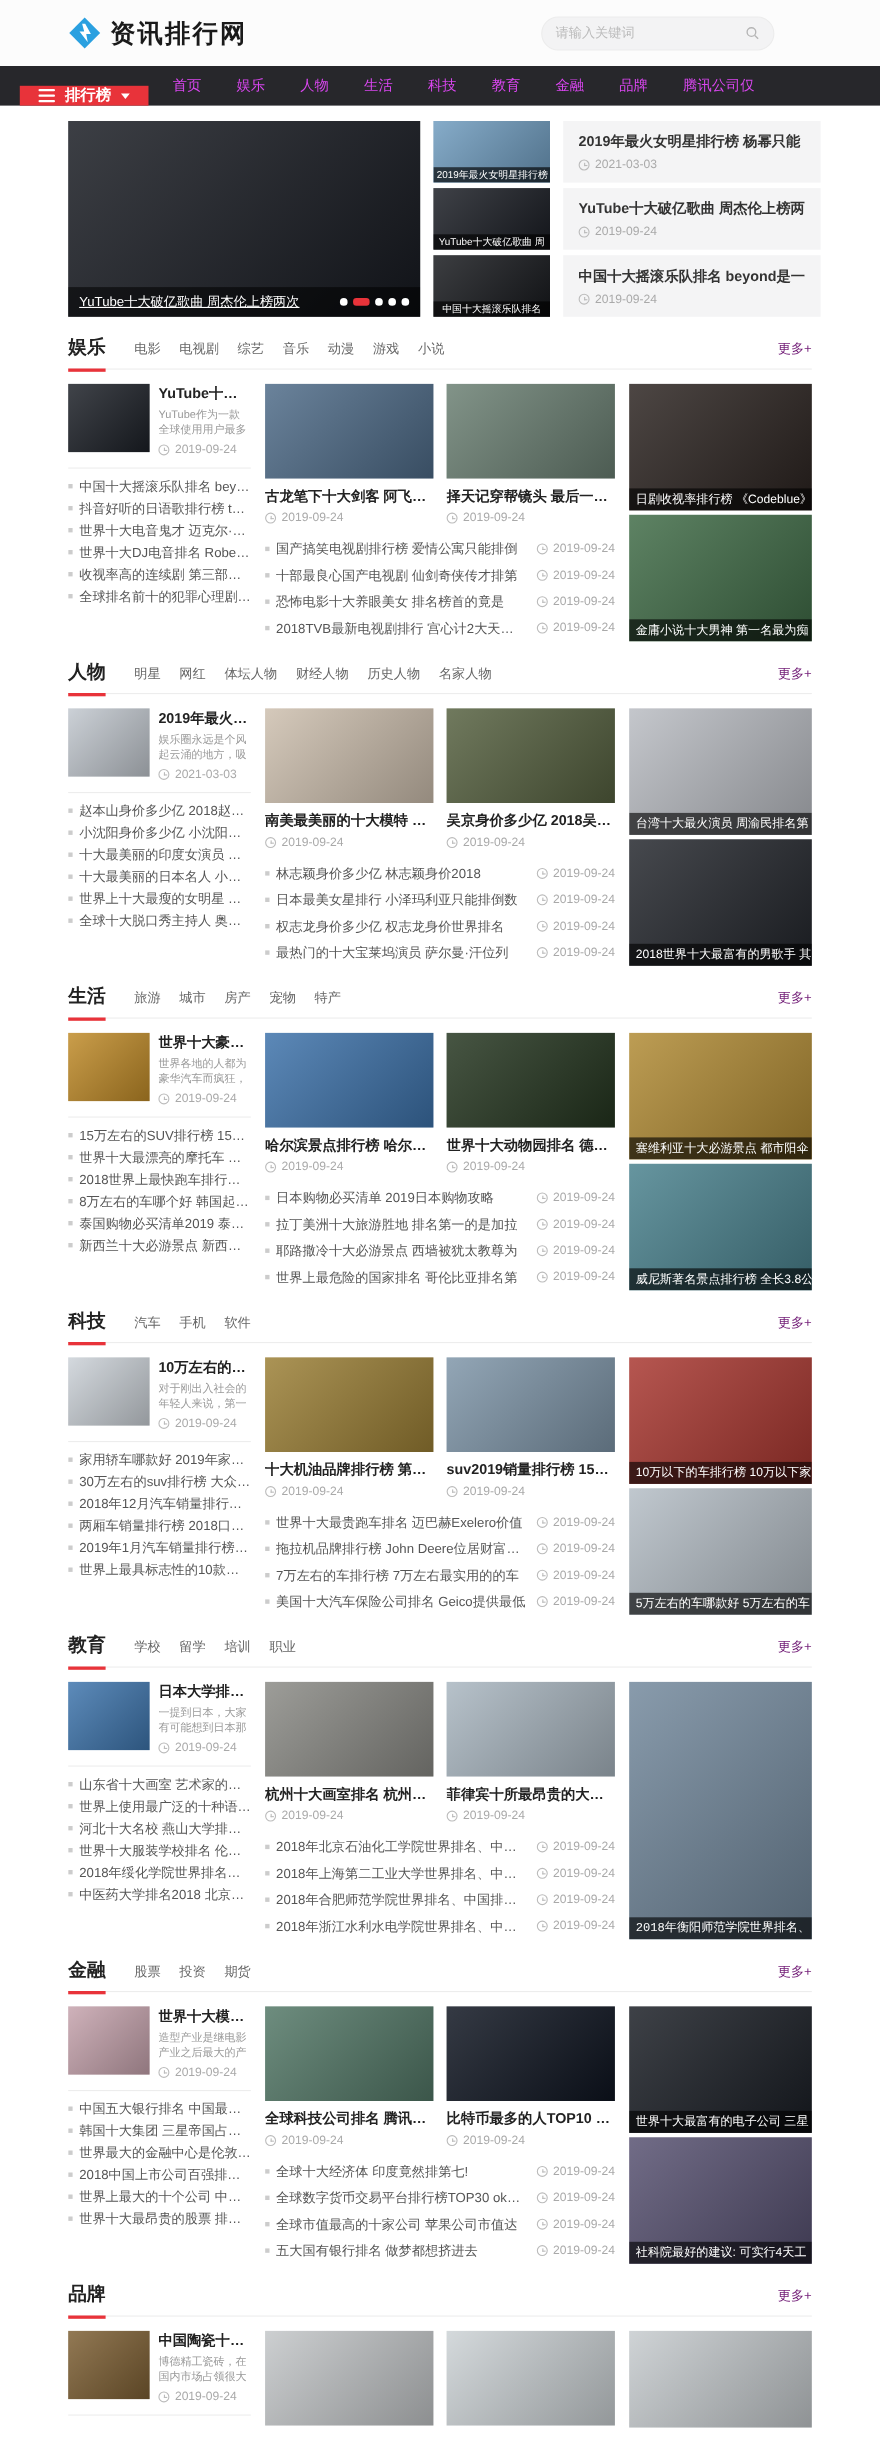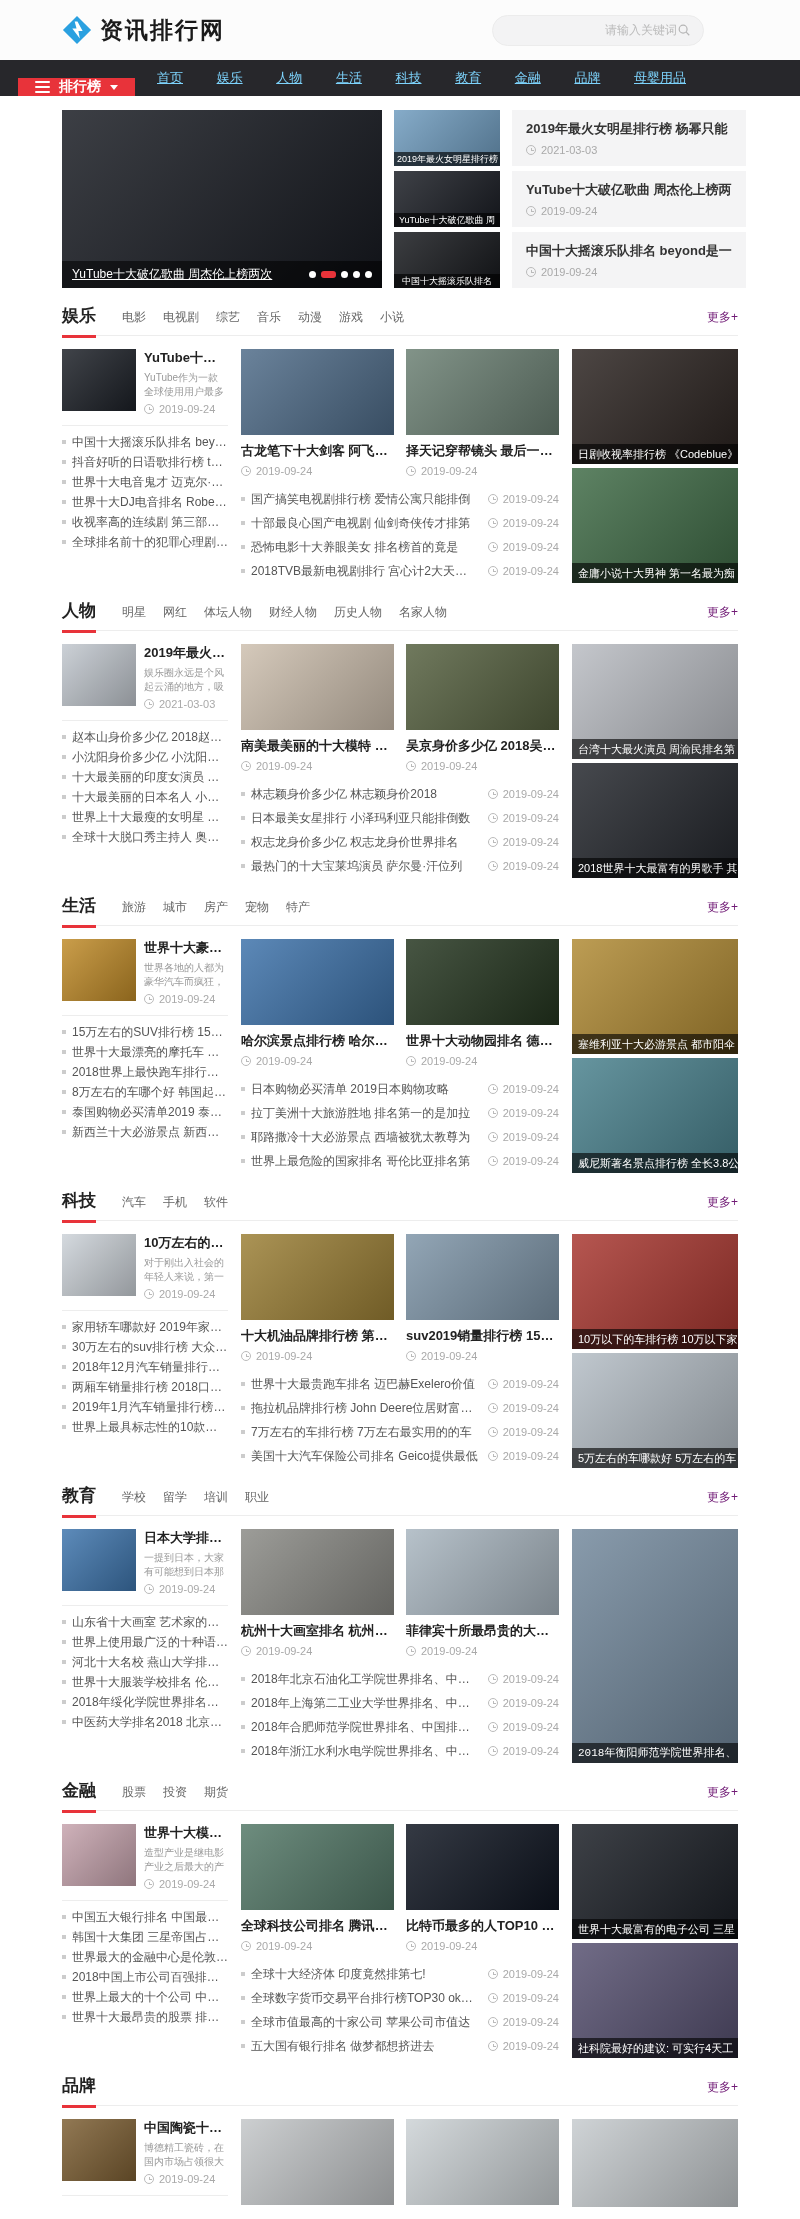--- a/index.html
+++ b/index.html
@@ -17,33 +17,33 @@
 
   
   .site-header{background:#fcfcfc;}
   .site-header .container{height:60px;display:flex;align-items:center;justify-content:space-between;}
   .logo{display:flex;align-items:center;gap:8px;}
   .logo svg{width:30px;height:30px;display:block;}
   .logo-text{font-family:"Liberation Serif","DejaVu Serif",serif;font-size:23px;font-weight:bold;color:#1a1a1a;letter-spacing:2px;}
   .search-box{width:212px;height:31px;background:#f3f3f4;border:1px solid #ececec;border-radius:16px;
     display:flex;align-items:center;padding:0 12px;margin-right:34px;}
   .search-box input{flex:1;border:none;background:transparent;outline:none;font-size:12px;color:#666;
-    font-family:"Liberation Sans","DejaVu Sans",sans-serif;text-align:right;}
+    font-family:"Liberation Sans","DejaVu Sans",sans-serif;}
   .search-box input::placeholder{color:#bbb;}
   .search-box svg{width:14px;height:14px;display:block;}
 
   
   .site-nav{background:var(--navbg);height:36px;}
   .site-nav .container{display:flex;height:36px;align-items:flex-end;margin-left:18px;}
   .brand-btn{background:var(--accent);color:#fff;display:flex;align-items:center;gap:9px;padding:0 17px;font-size:14px;font-weight:bold;}
   .burger{display:inline-flex;flex-direction:column;gap:3px;}
   .burger i{width:15px;height:2px;background:#fff;border-radius:1px;}
   .caret{width:0;height:0;border-left:4px solid transparent;border-right:4px solid transparent;border-top:5px solid #fff;}
   .nav-links{flex:1;display:flex;justify-content:space-between;align-items:center;padding:0 8px 0 22px;}
-  .nav-links a{color:#7dd3fc;font-size:13px;line-height:36px;text-decoration:underline;}
+  .nav-links a{color:#d946ef;font-size:13px;line-height:36px;}
 
   
   .hero{display:flex;gap:12px;margin-top:14px;}
   .ph{background-image:linear-gradient(135deg,rgba(255,255,255,.16),rgba(0,0,0,.28));}
   .carousel{position:relative;width:320px;height:178px;background-color:#171a21;overflow:hidden;flex:none;}
   .carousel-caption{position:absolute;left:0;right:0;bottom:0;height:27px;background:rgba(0,0,0,.55);
     color:#fff;display:flex;align-items:center;justify-content:space-between;padding:0 10px;font-size:12px;text-decoration:underline;}
   .dots{display:flex;gap:5px;align-items:center;}
   .dot{width:7px;height:7px;border-radius:50%;background:#fff;}
   .dot.active{width:15px;border-radius:3px;background:var(--accent);}
@@ -130,21 +130,21 @@
     </a>
     <div class="nav-links">
         <a>首页</a>
         <a>娱乐</a>
         <a>人物</a>
         <a>生活</a>
         <a>科技</a>
         <a>教育</a>
         <a>金融</a>
         <a>品牌</a>
-        <a>母婴用品</a>
+        <a>腾讯公司仅</a>
       </div>
   </div>
 </nav>
 
 <div class="container">
 
   <div class="hero">
     <div class="carousel ph">
       <div class="carousel-caption">
         <span>YuTube十大破亿歌曲 周杰伦上榜两次</span>

